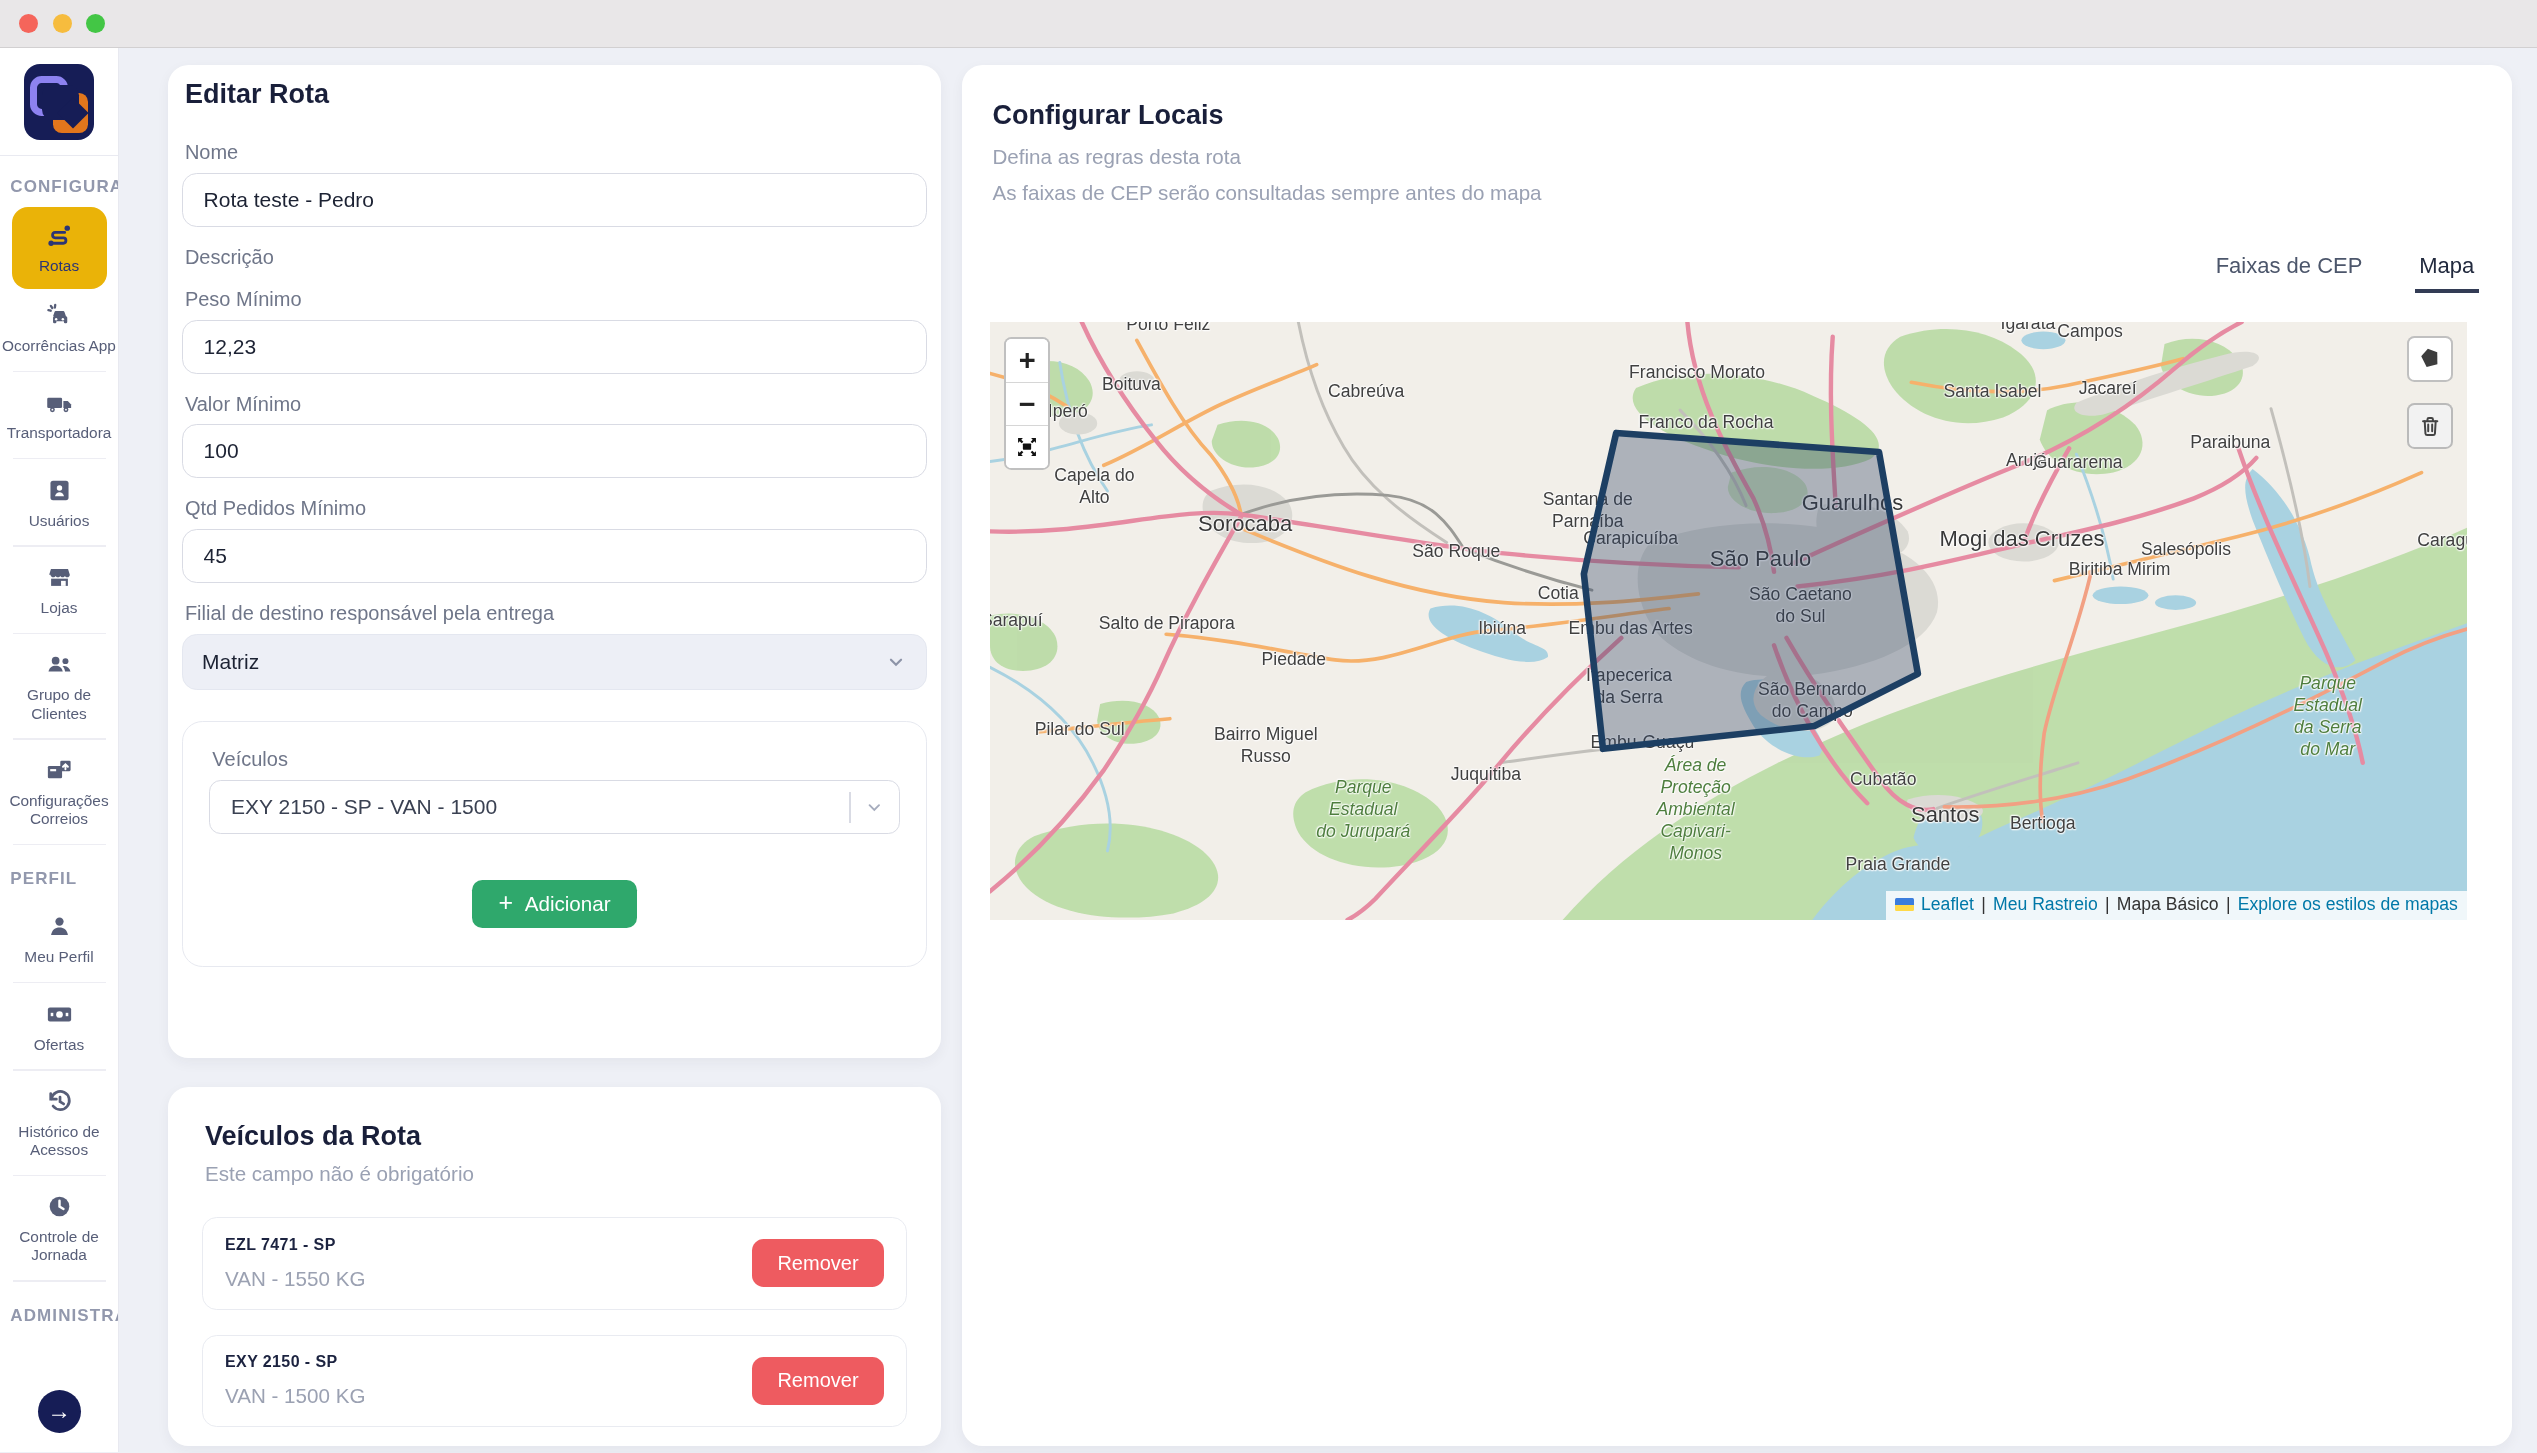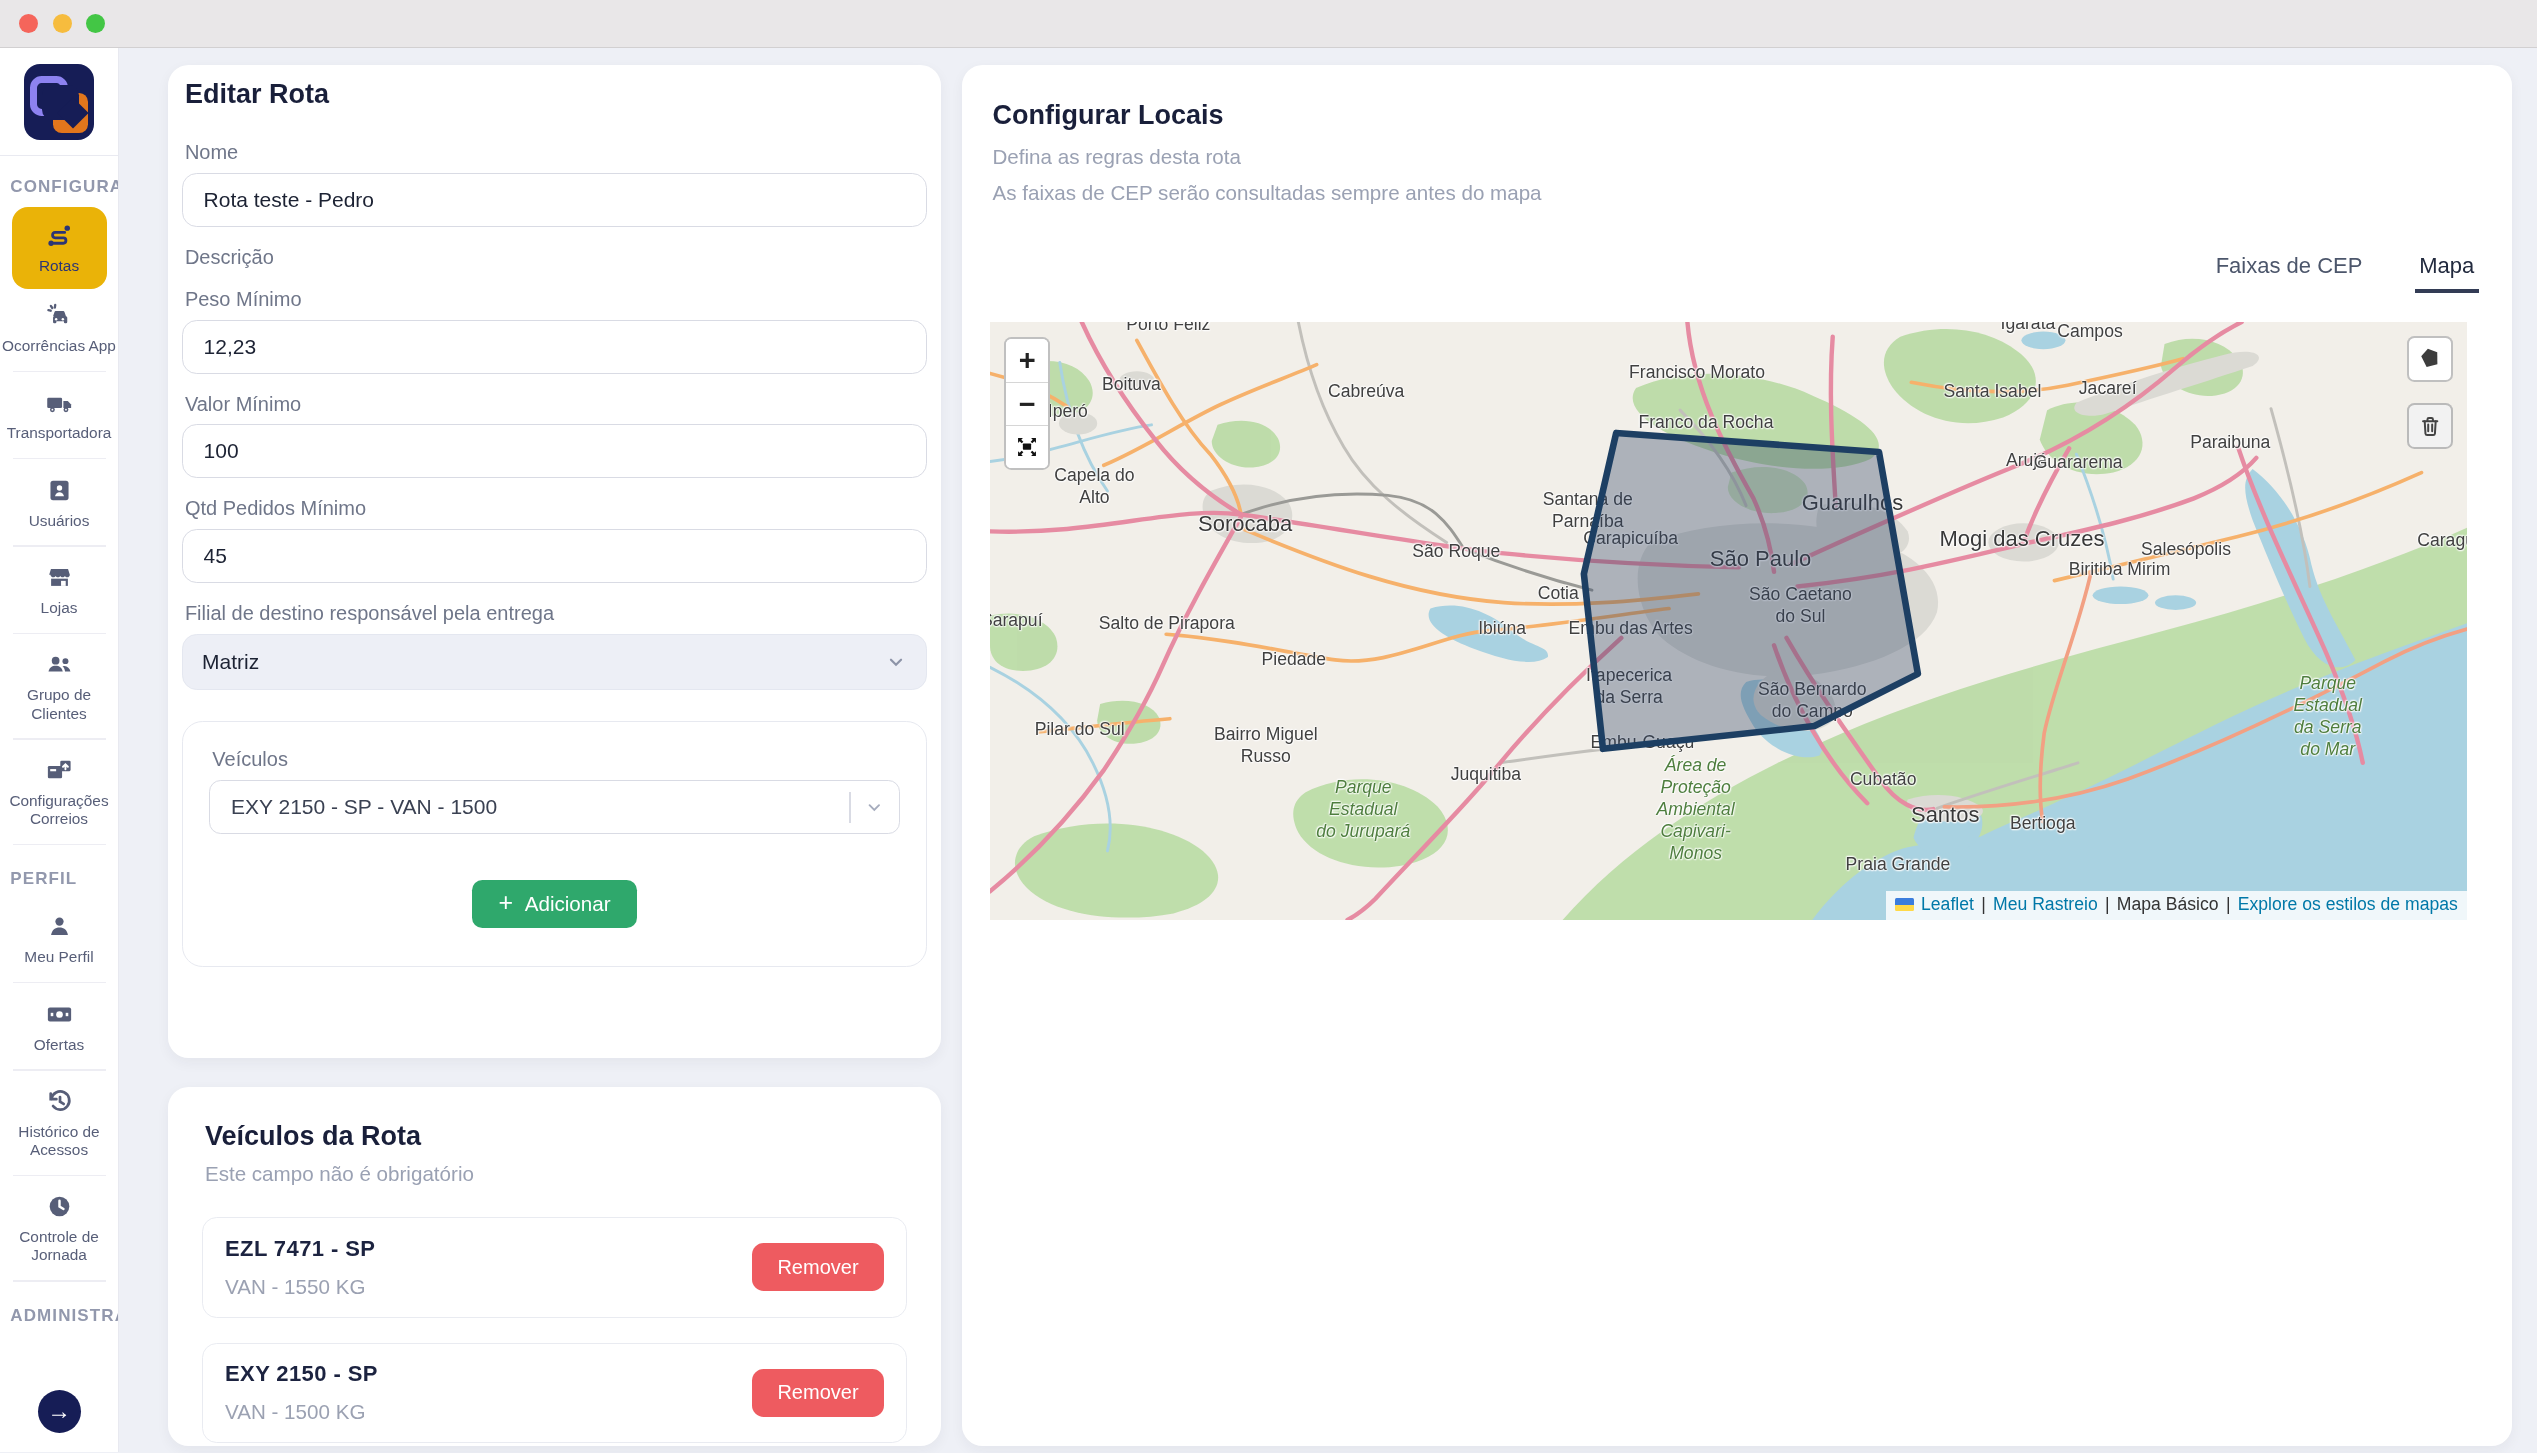--- a/index.html
+++ b/index.html
@@ -61,21 +61,21 @@
   .vs-div{ width:1.5px; height:31px; background:#d9dbe4; margin-left:auto;}
   .vs-chev{ width:48px; display:flex; align-items:center; justify-content:center; color:#a6acbd;}
   .add-btn{ margin:46px auto 0; display:flex; align-items:center; gap:11.7px; background:#2fa86c;
     color:#fff; border:none; border-radius:10.3px; font-size:20.6px; height:48px; padding:0 26.4px;
     cursor:pointer; font-family:"Liberation Sans",sans-serif;}
   .add-plus{ font-size:25px; line-height:1; margin-top:-2.9px;}
   
   .vr-sub{ font-size:20.6px; color:#9aa1b3; margin:0 2.9px 31px;}
   .veh-item{ border:1.5px solid #e9ebf1; border-radius:14.7px; padding:17.6px 22px;
     display:flex; justify-content:space-between; align-items:center; margin-bottom:25px;}
-  .vi-plate{ font-size:22px; font-weight:bold; color:#1c2340; letter-spacing:0.4px;}
+  .vi-plate{ font-size:16px; font-weight:bold; color:#1c2340; letter-spacing:0.4px;}
   .vi-details{ font-size:20.6px; color:#9ba1b2; margin-top:13.2px;}
   .remove-btn{ background:#ee5b60; color:#fff; border:none; border-radius:11.7px; font-size:20px;
     width:132px; height:48px; cursor:pointer; font-family:"Liberation Sans",sans-serif;}
   
   .loc-sub{ font-size:20.6px; color:#9aa1b3; margin:2.9px 2.9px 0; line-height:1.6;}
   .tabs{ display:flex; justify-content:flex-end; gap:48px; margin-top:43px;}
   .tab{ font-size:22px; color:#4c566b; padding:0 4.4px 10.3px; cursor:pointer;}
   .tab.active{ color:#222a3e; border-bottom:4.4px solid #333c55;}
   
   .map-wrap{ position:relative; margin-top:29px; width:1477px; height:598px; overflow:hidden;

